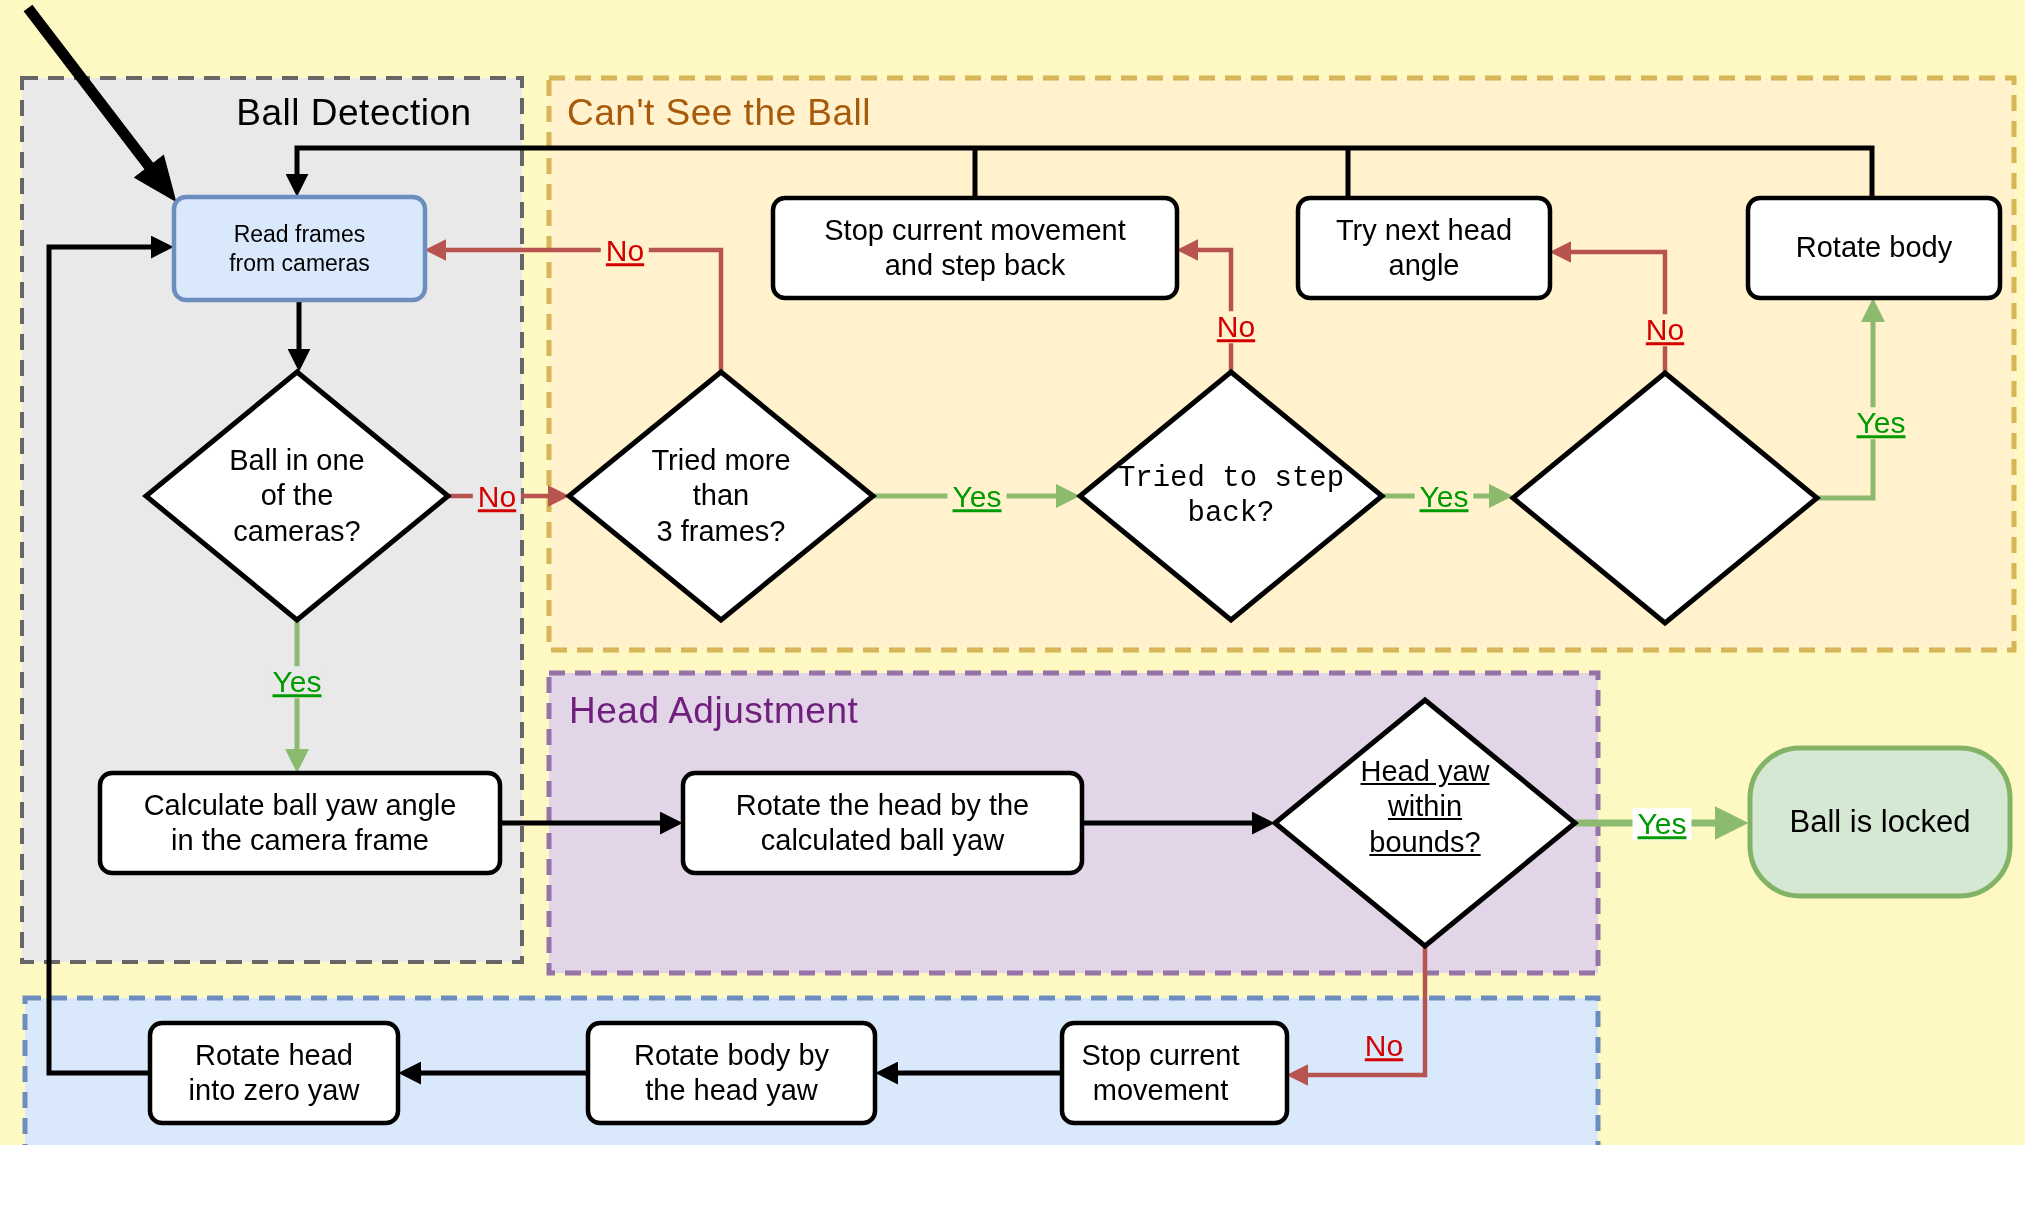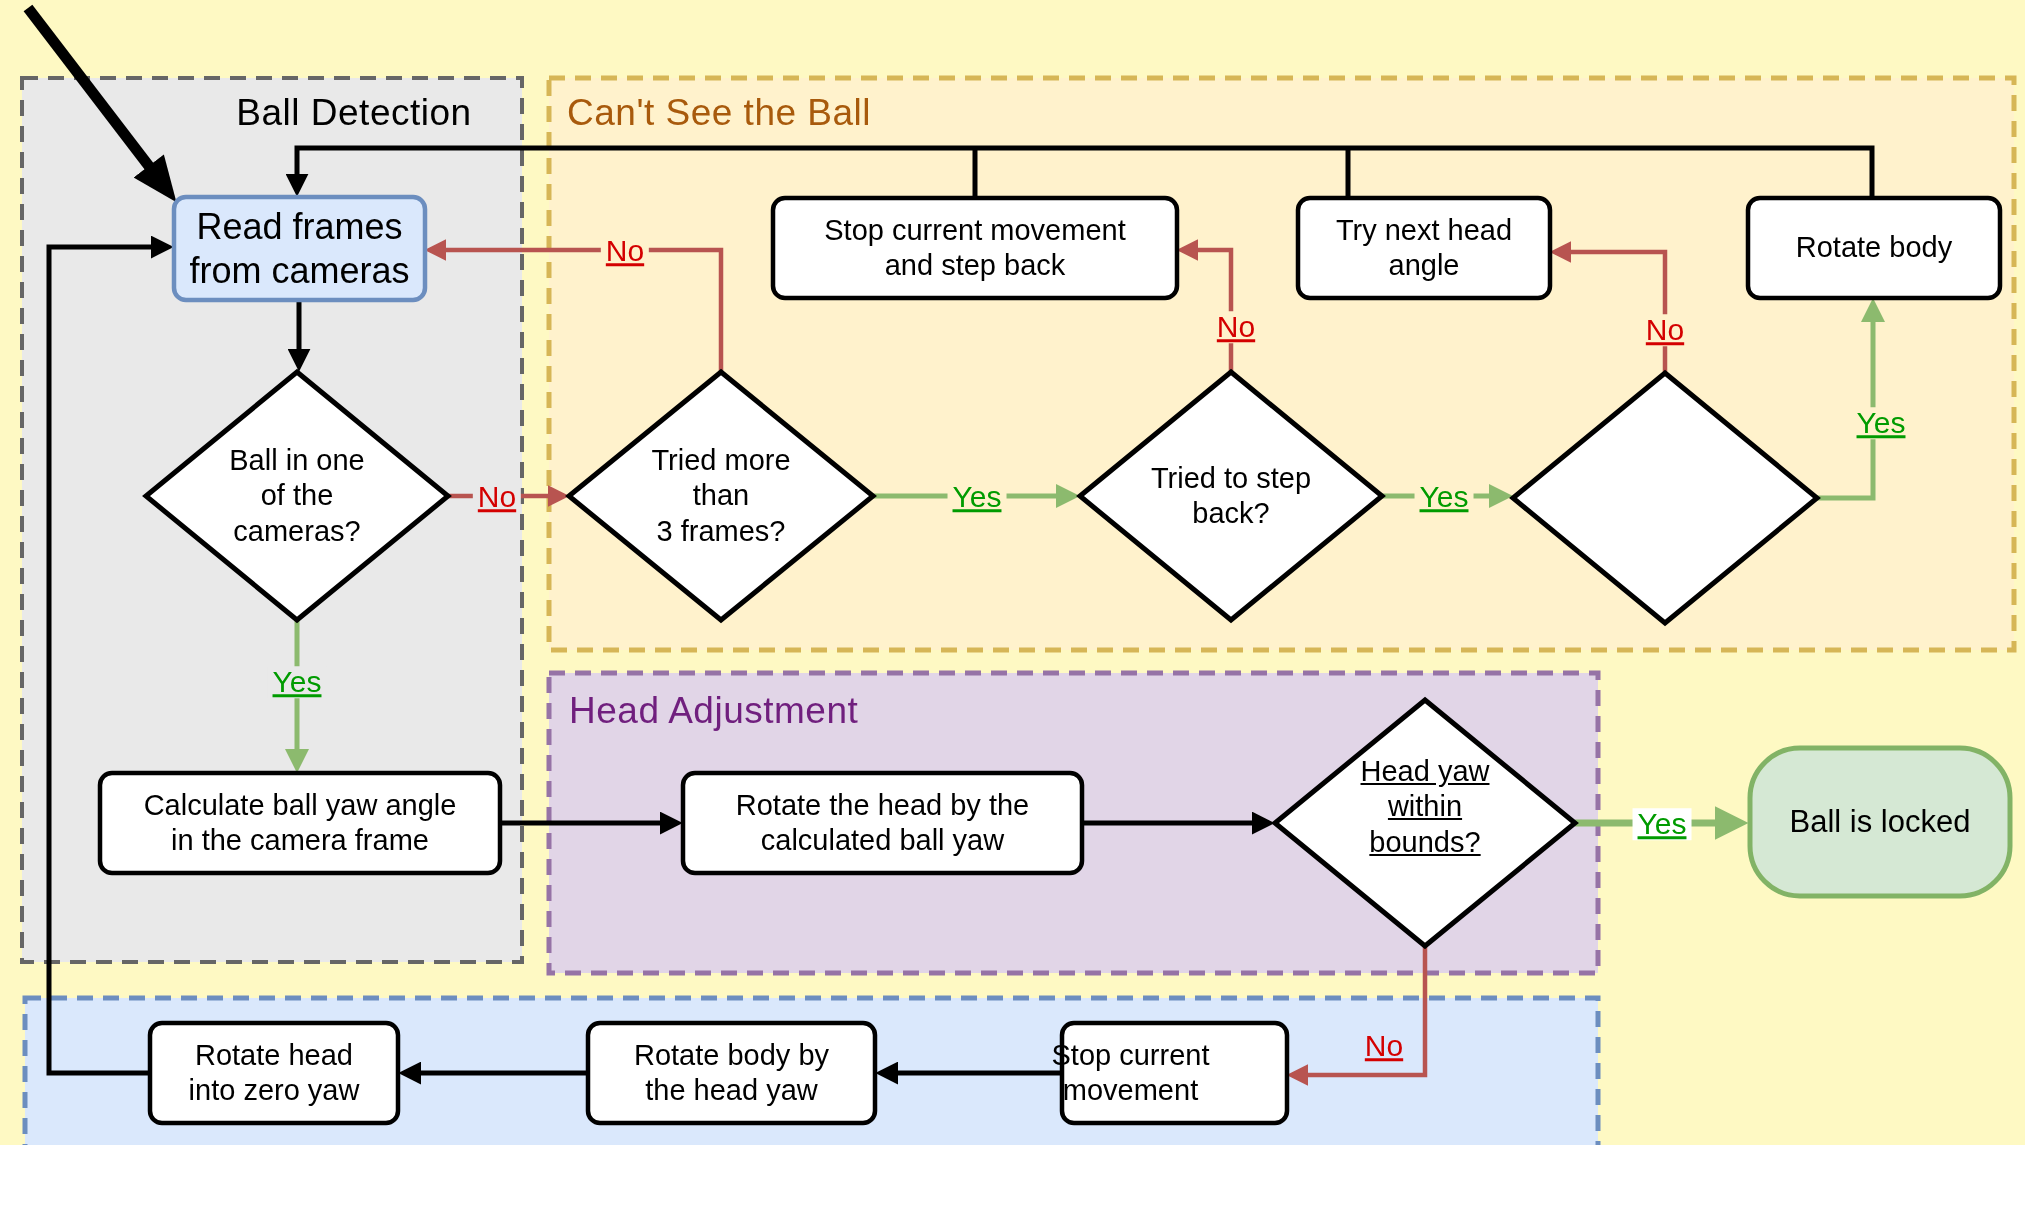--- a/index.html
+++ b/index.html
@@ -90,46 +90,46 @@
     <polygon points="1231,372 1382,496 1231,620 1080,496" stroke-width="5" fill="#ffffff" stroke="#000000"></polygon>
     <polygon points="1665,373 1817,498 1665,623 1513,498" stroke-width="5" fill="#ffffff" stroke="#000000"></polygon>
     <polygon points="1425,700 1575,823 1425,946 1275,823" stroke-width="5" fill="#ffffff" stroke="#000000"></polygon>
   </svg>
 
   <div class="region-title" style="left: 208px; top: 92px; width: 292px; text-align: center; color: rgb(0, 0, 0);">Ball Detection</div>
   <div class="region-title" style="left: 567px; top: 92px; color: rgb(168, 90, 12);">Can't See the Ball</div>
   <div class="region-title" style="left: 569px; top: 690px; color: rgb(112, 31, 126);">Head Adjustment</div>
   <div class="region-title" style="left: 46px; top: 1162px; color: rgb(27, 91, 171);">Body Adjustment</div>
 
-  <div class="node-label" style="left:174px;top:197px;width:251px;height:103px;font-size:36px;">Read frames
+  <div class="node-label" style="left:174px;top:197px;width:251px;height:103px;font-size:23px;">Read frames
 from cameras</div>
   <div class="node-label" style="left:773px;top:198px;width:404px;height:100px;">Stop current movement
 and step back</div>
   <div class="node-label" style="left:1298px;top:198px;width:252px;height:100px;">Try next head
 angle</div>
   <div class="node-label" style="left:1748px;top:198px;width:252px;height:100px;">Rotate body</div>
   <div class="node-label" style="left:683px;top:773px;width:399px;height:100px;">Rotate the head by the
 calculated ball yaw</div>
   <div class="node-label" style="left:100px;top:773px;width:400px;height:100px;">Calculate ball yaw angle
 in the camera frame</div>
   <div class="node-label" style="left:1750px;top:748px;width:260px;height:148px;font-size:31px;">Ball is locked</div>
-  <div class="node-label" style="left:1018px;top:1023px;width:225px;height:100px;">Stop current
+  <div class="node-label" style="left:1048px;top:1023px;width:225px;height:100px;">Stop current
 movement</div>
   <div class="node-label" style="left:588px;top:1023px;width:287px;height:100px;">Rotate body by
 the head yaw</div>
   <div class="node-label" style="left:150px;top:1023px;width:248px;height:100px;">Rotate head
 into zero yaw</div>
 
   <div class="node-label" style="left:147px;top:372px;width:300px;height:248px;">Ball in one
 of the
 cameras?</div>
   <div class="node-label" style="left:571px;top:372px;width:300px;height:248px;">Tried more
 than
 3 frames?</div>
-  <div class="node-label" style="left:1081px;top:372px;width:300px;height:248px;">Tried to step
+  <div class="node-label" style="left:1081px;top:372px;width:300px;height:248px;font-family:Liberation Mono, monospace;">Tried to step
 back?</div>
   <div class="node-label" style="left:1275px;top:684px;width:300px;height:246px;text-decoration:underline;">Head yaw
 within
 bounds?</div>
 
   <span class="edge-label bg-gray" style="left: 497px; top: 497px; color: rgb(212, 0, 0);">No</span>
   <span class="edge-label bg-gray" style="left: 297px; top: 682px; color: rgb(0, 155, 0);">Yes</span>
   <span class="edge-label bg-yellow" style="left: 625px; top: 251px; color: rgb(212, 0, 0);">No</span>
   <span class="edge-label bg-yellow" style="left: 977px; top: 497px; color: rgb(0, 155, 0);">Yes</span>
   <span class="edge-label bg-yellow" style="left: 1236px; top: 327px; color: rgb(212, 0, 0);">No</span>

